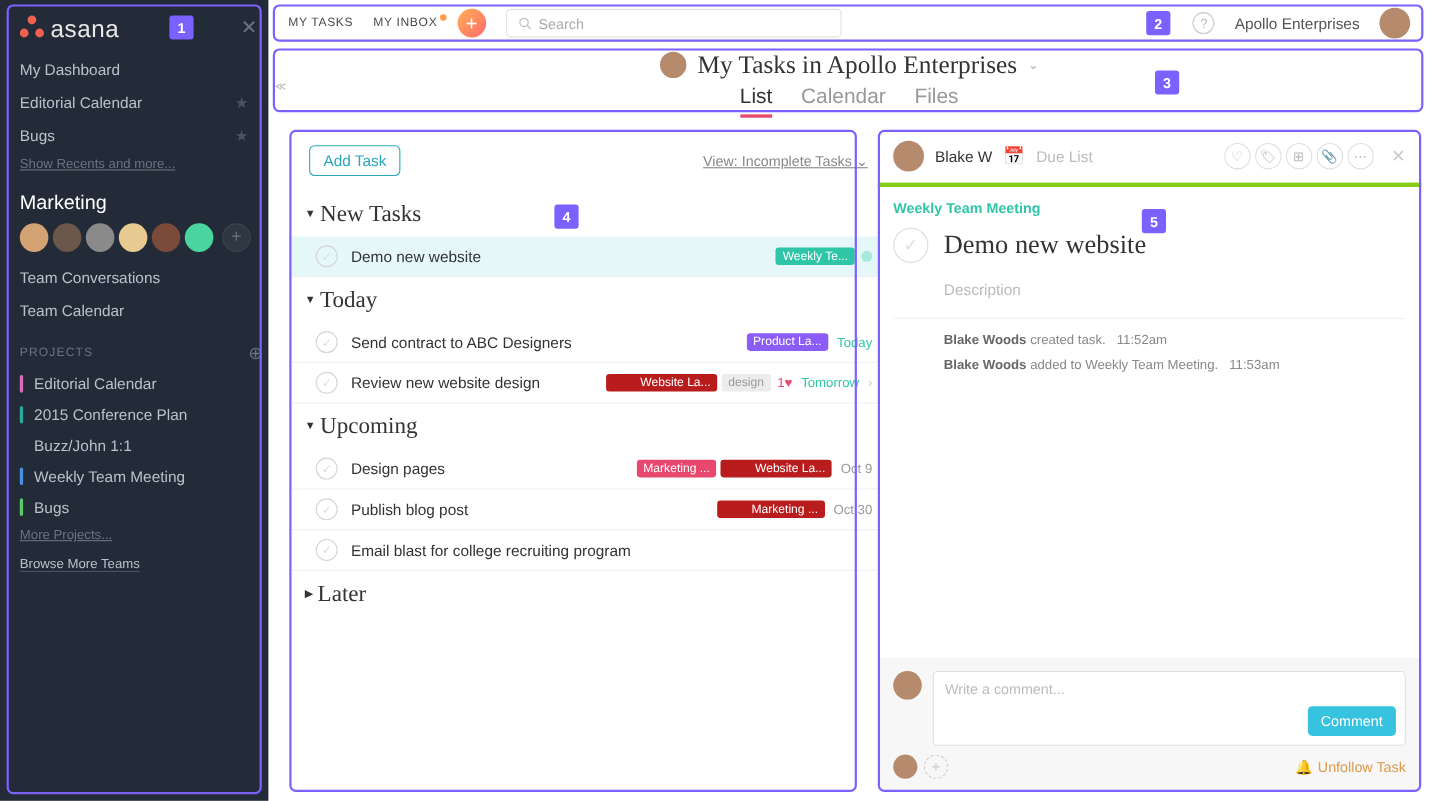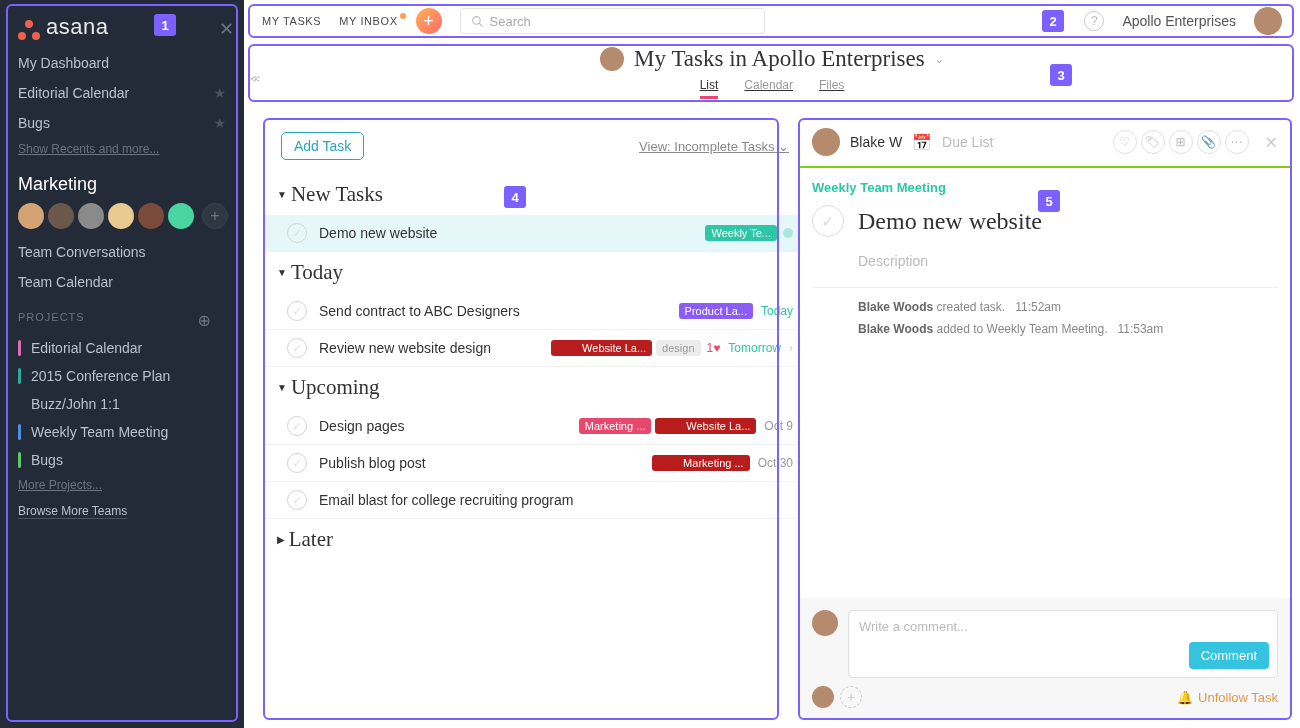--- a/index.html
+++ b/index.html
@@ -1,33 +1,33 @@
 <!DOCTYPE html>
 <html><head>
 <meta charset="utf-8">
 <style>
   * { box-sizing: border-box; margin: 0; padding: 0; }
   body { font-family: -apple-system, Helvetica, Arial, sans-serif; font-size: 13px; color: #333; background: #fff; width: 1300px; height: 728px; overflow: hidden; position: relative; }
   .sidebar { position: absolute; left: 0; top: 0; width: 244px; height: 728px; background: #222b37; color: #d6dde3; padding: 10px 0; }
-  .sidebar .logo-row { display: flex; align-items: flex-end; padding: 4px 10px 8px 18px; }
+  .sidebar .logo-row { display: flex; align-items: flex-start; padding: 4px 10px 8px 18px; }
   .logo-circles { width: 22px; height: 20px; position: relative; margin-right: 6px; }
   .logo-circles span { position: absolute; width: 8px; height: 8px; border-radius: 50%; background: #f0604e; }
   .logo-circles .c1 { top: 0; left: 7px; }
   .logo-circles .c2 { bottom: 0; left: 0; }
   .logo-circles .c3 { bottom: 0; right: 0; }
   .logo-text { font-size: 22px; color: #e8e8e8; font-weight: 400; letter-spacing: .5px; }
   .close-side { margin-left: auto; color: #6a7480; font-size: 18px; cursor: pointer; }
   .side-link { display: flex; align-items: center; padding: 7px 18px; color: #b8c1cc; font-size: 14px; cursor: pointer; }
   .side-link .star { margin-left: auto; color: #4a5460; font-size: 14px; }
   .side-sublink { padding: 4px 18px; color: #6a7480; font-size: 12px; text-decoration: underline; cursor: pointer; }
   .side-heading { padding: 14px 18px 8px 18px; color: #fff; font-size: 18px; font-weight: 500; }
   .avatars-row { display: flex; align-items: center; padding: 0 18px 8px 18px; gap: 4px; }
   .av { width: 26px; height: 26px; border-radius: 50%; background: #888; flex-shrink: 0; }
   .av.plus { background: #2e3742; color: #6a7480; display: flex; align-items: center; justify-content: center; font-size: 16px; margin-left: 4px; border: 1px solid #3a4450; }
-  .side-section-label { padding: 14px 32px 4px 18px; color: #6a7480; font-size: 11px; letter-spacing: 1px; display: flex; }
+  .side-section-label { padding: 14px 4px 4px 18px; color: #6a7480; font-size: 11px; letter-spacing: 1px; display: flex; align-items: center; }
   .side-section-label .plus-ic { margin-left: auto; color: #6a7480; font-size: 16px; }
   .proj { display: flex; align-items: center; padding: 6px 18px; color: #b8c1cc; font-size: 14px; cursor: pointer; position: relative; }
   .proj::before { content: ""; width: 3px; height: 16px; margin-right: 10px; border-radius: 2px; background: transparent; }
   .proj.c-pink::before { background: #d86eb8; }
   .proj.c-teal::before { background: #2aa99c; }
   .proj.c-blue::before { background: #4a90e2; }
   .proj.c-green::before { background: #5cc86b; }
   .annotation-outline { position: absolute; border: 2px solid #7b61ff; border-radius: 6px; pointer-events: none; }
   .callout { position: absolute; width: 22px; height: 22px; background: #7b61ff; color: #fff; font-size: 13px; font-weight: 600; border-radius: 3px; display: flex; align-items: center; justify-content: center; pointer-events: none; }
 
@@ -38,21 +38,21 @@
   .search { flex: 1; max-width: 510px; height: 26px; border: 1px solid #e2e2e2; border-radius: 4px; display: flex; align-items: center; padding: 0 10px; color: #aaa; font-size: 13px; cursor: text; }
   .search svg { margin-right: 6px; }
   .help { width: 20px; height: 20px; border: 1px solid #ccc; border-radius: 50%; color: #bbb; font-size: 12px; display: flex; align-items: center; justify-content: center; cursor: pointer; }
   .org-name { color: #555; font-size: 14px; }
   .top-avatar { width: 28px; height: 28px; border-radius: 50%; background: #b58a6d; }
 
   .header { position: absolute; left: 250px; right: 6px; top: 44px; height: 58px; background: #fff; }
   .header-title-row { display: flex; align-items: center; justify-content: center; gap: 10px; padding-top: 2px; }
   .header-title-row .hav { width: 24px; height: 24px; border-radius: 50%; background: #b58a6d; }
   .header-title { font-family: Georgia, serif; font-size: 23px; color: #333; }
-  .header-tabs { display: flex; justify-content: center; gap: 26px; margin-top: 6px; font-size: 12px; text-decoration: underline; }
+  .header-tabs { display: flex; justify-content: center; gap: 26px; margin-top: 6px; font-size: 19px; }
   .header-tabs span { color: #999; cursor: pointer; padding-bottom: 4px; }
   .header-tabs span.active { color: #333; border-bottom: 3px solid #e8486d; }
   .expand-ic { position: absolute; left: 0; top: 50%; font-size: 10px; color: #bbb; cursor: pointer; }
 
   .list-pane { position: absolute; left: 263px; top: 118px; width: 544px; height: 602px; background: #fff; }
   .list-top { display: flex; align-items: center; padding: 14px 18px; }
   .add-task-btn { border: 1px solid #2aa7bd; color: #2aa7bd; background: #fff; padding: 5px 12px; border-radius: 5px; font-size: 14px; cursor: pointer; }
   .view-toggle { margin-left: auto; color: #888; font-size: 13px; text-decoration: underline; cursor: pointer; }
   .section-h { display: flex; align-items: center; padding: 8px 14px; font-family: Georgia, serif; font-size: 21px; color: #333; cursor: pointer; }
   .section-h .tri { font-size: 10px; margin-right: 4px; color: #333; }
@@ -68,21 +68,21 @@
   .tag.gray { background: #ececec; color: #999; }
   .tag.red { background: #e8486d; }
   .due { font-size: 12px; margin-left: 8px; white-space: nowrap; }
   .due.teal { color: #2fc6a8; }
   .due.gray { color: #999; }
   .heart { color: #e8486d; font-size: 12px; margin-left: 6px; }
   .row-arrow { color: #ccc; font-size: 12px; margin-left: 8px; }
   .node-dot { width: 10px; height: 10px; border-radius: 50%; background: #a8e6e0; margin-left: 6px; }
 
   .detail-pane { position: absolute; left: 798px; top: 118px; width: 494px; height: 602px; background: #fff; display: flex; flex-direction: column; }
-  .detail-top { display: flex; align-items: center; padding: 10px 14px; gap: 10px; border-bottom: 2px solid #84cc16; }
+  .detail-top { display: flex; align-items: center; padding: 10px 14px; gap: 10px; border-bottom: 4px solid #84cc16; }
   .dav { width: 28px; height: 28px; border-radius: 50%; background: #b58a6d; }
   .assignee { font-size: 14px; color: #333; }
   .cal-ic { color: #ccc; font-size: 16px; }
   .duedate-ph { color: #bbb; font-size: 14px; }
   .detail-icons { margin-left: auto; display: flex; gap: 4px; }
   .ic-btn { width: 24px; height: 24px; border: 1px solid #e0e0e0; border-radius: 50%; display: flex; align-items: center; justify-content: center; color: #bbb; font-size: 12px; cursor: pointer; }
   .close-detail { color: #ccc; font-size: 16px; margin-left: 6px; cursor: pointer; }
   .proj-chip { color: #2fc6a8; font-size: 13px; font-weight: 600; padding: 12px 14px 0 14px; cursor: pointer; }
   .detail-title-row { display: flex; align-items: center; padding: 10px 14px; gap: 14px; }
   .big-check { width: 32px; height: 32px; border: 1px solid #ddd; border-radius: 50%; position: relative; }

